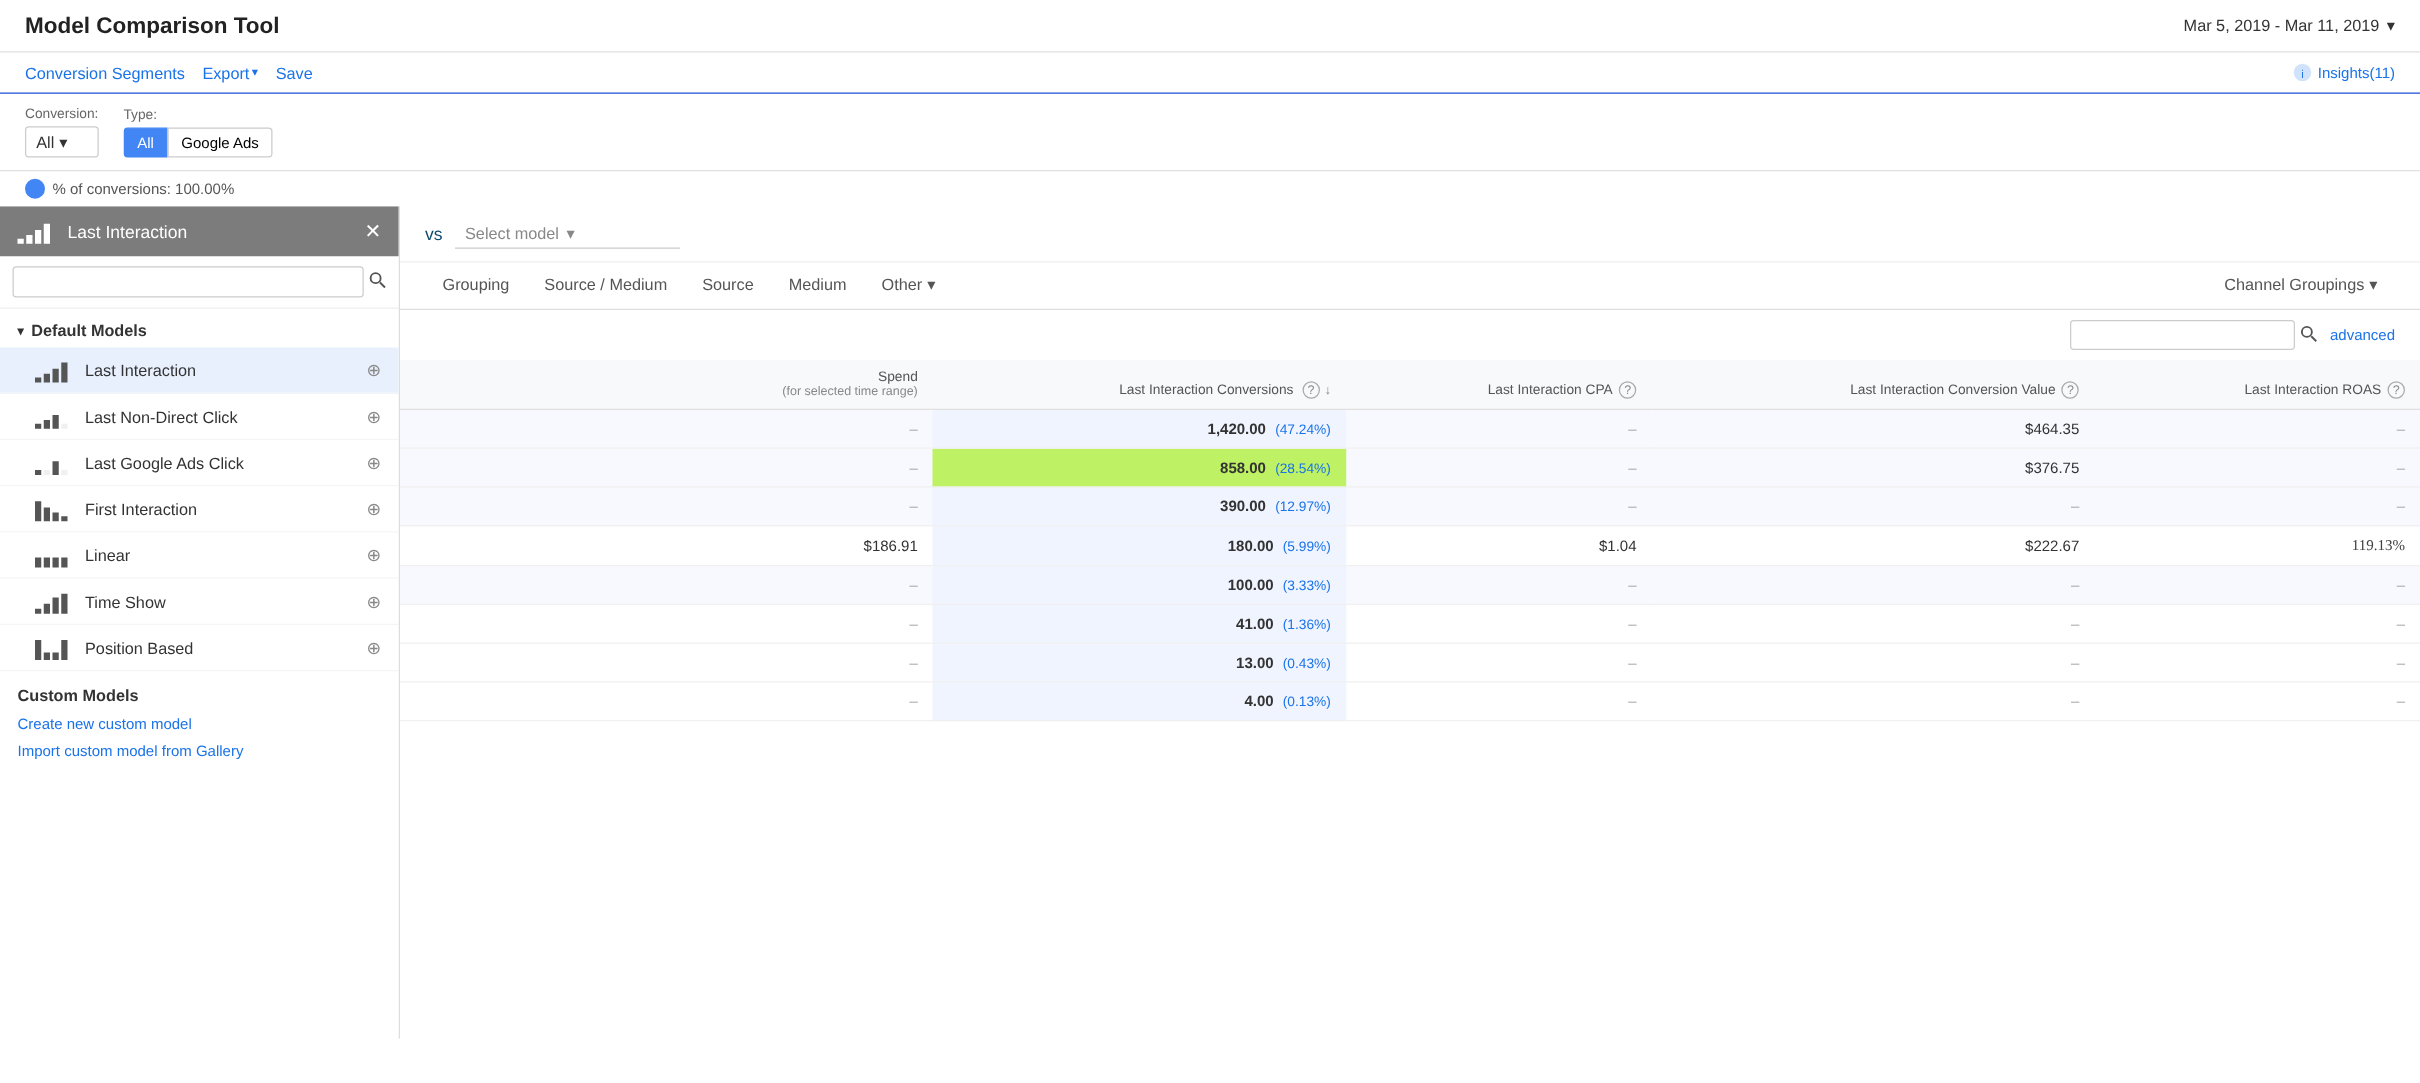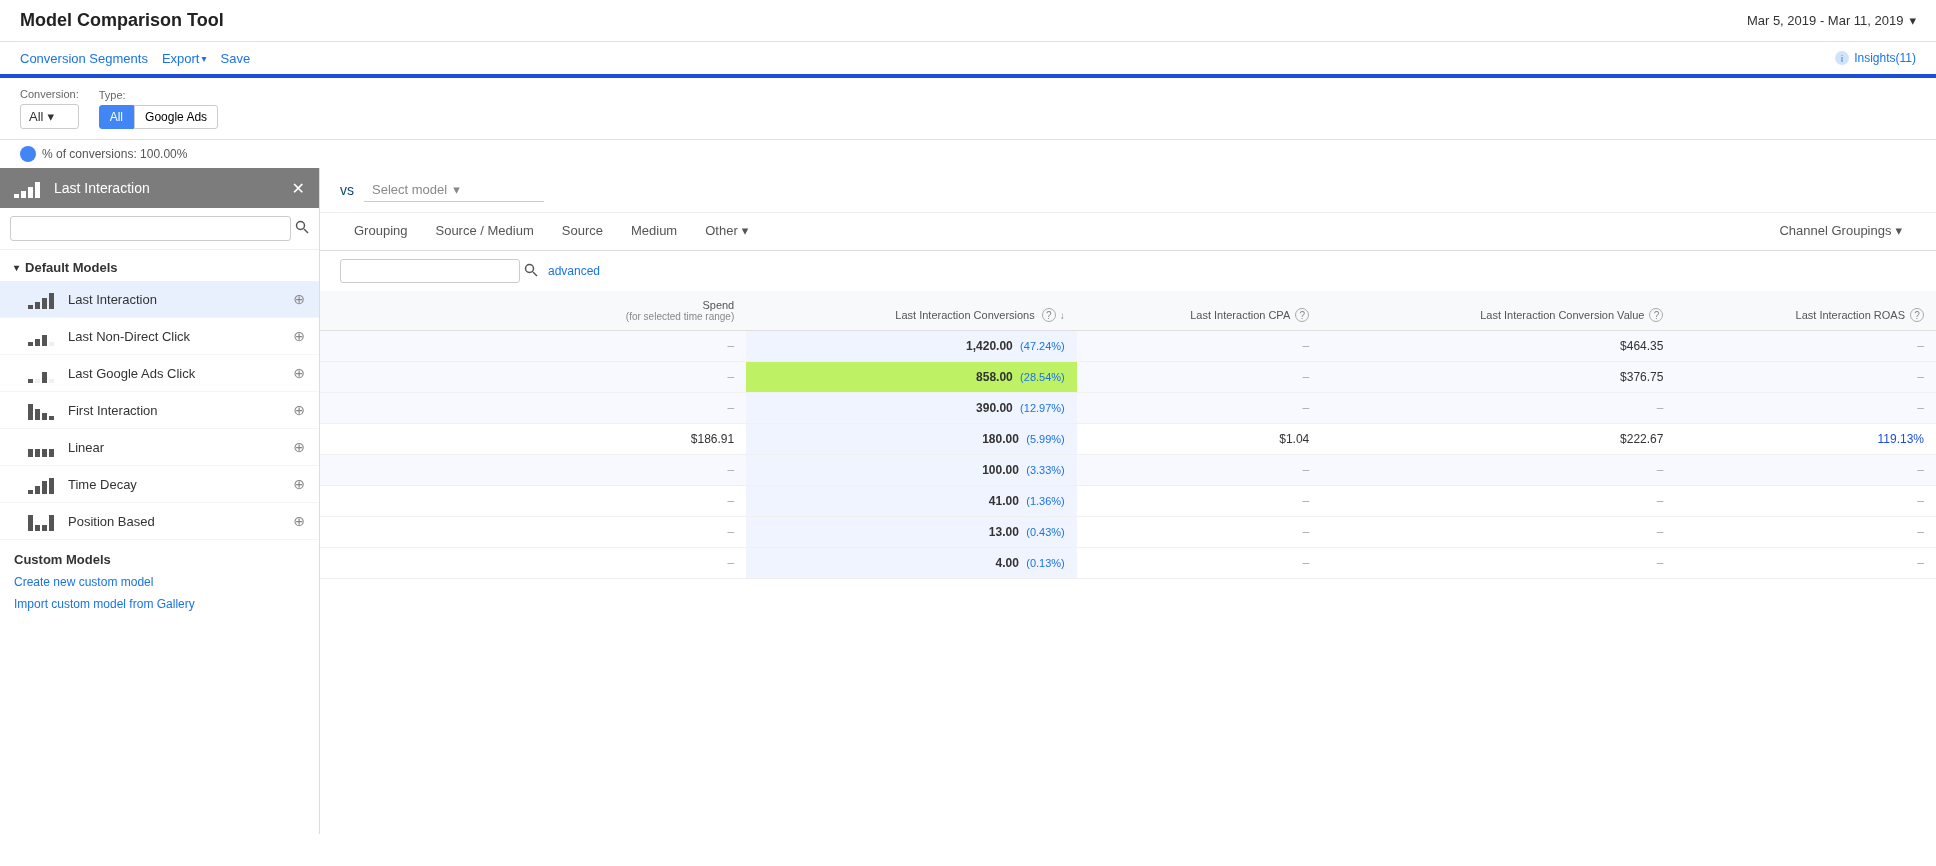--- a/index.html
+++ b/index.html
@@ -2,21 +2,21 @@
 <html><head>
   <meta charset="utf-8">
   <style>
     * { box-sizing: border-box; margin: 0; padding: 0; }
     body { font-family: Arial, sans-serif; font-size: 13px; color: #333; background: #fff; overflow-x: hidden; }
 
     .top-bar { display: flex; align-items: center; justify-content: space-between; padding: 10px 20px; border-bottom: 1px solid #e0e0e0; }
     .top-bar-title { font-size: 18px; font-weight: bold; color: #222; }
     .date-range { font-size: 13px; color: #333; display: flex; align-items: center; gap: 6px; cursor: pointer; }
 
-    .toolbar { display: flex; align-items: center; gap: 14px; padding: 8px 20px; border-bottom: 4px solid #1d4ed8; }
+    .toolbar { display: flex; align-items: center; gap: 14px; padding: 8px 20px; border-bottom: 1px solid #1d4ed8; }
     .toolbar-btn { font-size: 13px; color: #1a73e8; cursor: pointer; background: none; border: none; }
     .toolbar-save { color: #1a73e8; }
     .toolbar-right { margin-left: auto; display: flex; align-items: center; gap: 10px; }
     .insights-btn { display: flex; align-items: center; gap: 4px; font-size: 12px; color: #1a73e8; cursor: pointer; }
 
     .controls-row { display: flex; align-items: center; gap: 20px; padding: 10px 20px; border-bottom: 1px solid #e0e0e0; }
     .control-group { display: flex; flex-direction: column; gap: 4px; }
     .control-label { font-size: 11px; color: #666; }
     .select-box { border: 1px solid #ccc; border-radius: 3px; padding: 4px 8px; font-size: 13px; background: #fff; cursor: pointer; display: flex; align-items: center; gap: 4px; }
     .type-group { display: flex; gap: 0; }
@@ -60,35 +60,35 @@
     .right-panel { flex: 1; overflow-x: auto; overflow-y: auto; }
     .model-selector-row { display: flex; align-items: center; gap: 10px; padding: 10px 20px; border-bottom: 1px solid #eee; }
     .vs-label { color: #0c4a6e; font-size: 14px; }
     .model-select-dropdown { display: flex; align-items: center; gap: 6px; border: none; border-bottom: 1px solid #ccc; padding: 4px 8px; font-size: 13px; color: #888; cursor: pointer; min-width: 180px; }
 
     .nav-tabs { display: flex; align-items: center; padding: 0 20px; border-bottom: 1px solid #ddd; gap: 0; }
     .nav-tab { padding: 10px 14px; font-size: 13px; color: #555; cursor: pointer; border-bottom: 2px solid transparent; }
     .nav-tab-dropdown { display: flex; align-items: center; gap: 4px; }
     .channel-groupings-tab { display: flex; align-items: center; gap: 4px; }
 
-    .table-search-row { display: flex; align-items: center; justify-content: flex-start; padding: 8px 20px; gap: 10px; }
+    .table-search-row { display: flex; align-items: center; justify-content: flex-end; padding: 8px 20px; gap: 10px; }
     .table-search { border: 1px solid #ccc; border-radius: 3px; padding: 4px 8px; font-size: 12px; width: 180px; }
     .advanced-link { color: #1a73e8; font-size: 12px; cursor: pointer; }
 
     table { width: 100%; border-collapse: collapse; font-size: 12px; }
     thead tr { background: #f8f9fa; }
     th { padding: 8px 12px; text-align: right; font-weight: normal; color: #555; font-size: 11px; border-bottom: 1px solid #e0e0e0; vertical-align: bottom; }
     th.left { text-align: left; }
     th .th-sub { font-size: 10px; color: #888; }
     td { padding: 8px 12px; text-align: right; border-bottom: 1px solid #f0f0f0; color: #333; vertical-align: middle; }
     td.left { text-align: left; }
     .conv-value { font-weight: bold; }
     .conv-pct { color: #1a73e8; font-size: 11px; margin-left: 4px; }
     .dash { color: #aaa; }
-    .roas-value { color: #1d4ed8; }
+    .roas-value { color: #404040; font-family: Liberation Serif, serif; }
 
     .th-sort { display: flex; align-items: center; justify-content: flex-end; gap: 4px; }
     .sort-icon { font-size: 10px; color: #888; }
 
     .pagination-row { display: flex; align-items: center; justify-content: flex-end; padding: 10px 20px; gap: 10px; border-top: 1px solid #eee; font-size: 12px; color: #555; }
     .show-rows { display: flex; align-items: center; gap: 6px; }
     .rows-select { border: 1px solid #ccc; border-radius: 3px; padding: 2px 4px; font-size: 12px; }
     .goto { display: flex; align-items: center; gap: 6px; }
     .goto-input { border: 1px solid #ccc; border-radius: 3px; padding: 2px 6px; width: 40px; font-size: 12px; }
     .page-range { color: #555; }
@@ -271,21 +271,21 @@
       <span class="model-add-btn">⊕</span>
     </div>
 
     <div class="model-item">
       <div class="model-icon icon-time-decay">
         <div class="bar bar-dark" style="height:4px;width:5px;"></div>
         <div class="bar bar-dark" style="height:8px;width:5px;"></div>
         <div class="bar bar-dark" style="height:13px;width:5px;"></div>
         <div class="bar bar-dark" style="height:16px;width:5px;"></div>
       </div>
-      <span class="model-label">Time Decay</span>
+      <span class="model-label">Time Show</span>
       <span class="model-add-btn">⊕</span>
     </div>
 
     <div class="model-item">
       <div class="model-icon icon-position-based">
         <div class="bar bar-dark" style="height:16px;width:5px;"></div>
         <div class="bar bar-dark" style="height:6px;width:5px;"></div>
         <div class="bar bar-dark" style="height:6px;width:5px;"></div>
         <div class="bar bar-dark" style="height:16px;width:5px;"></div>
       </div>

